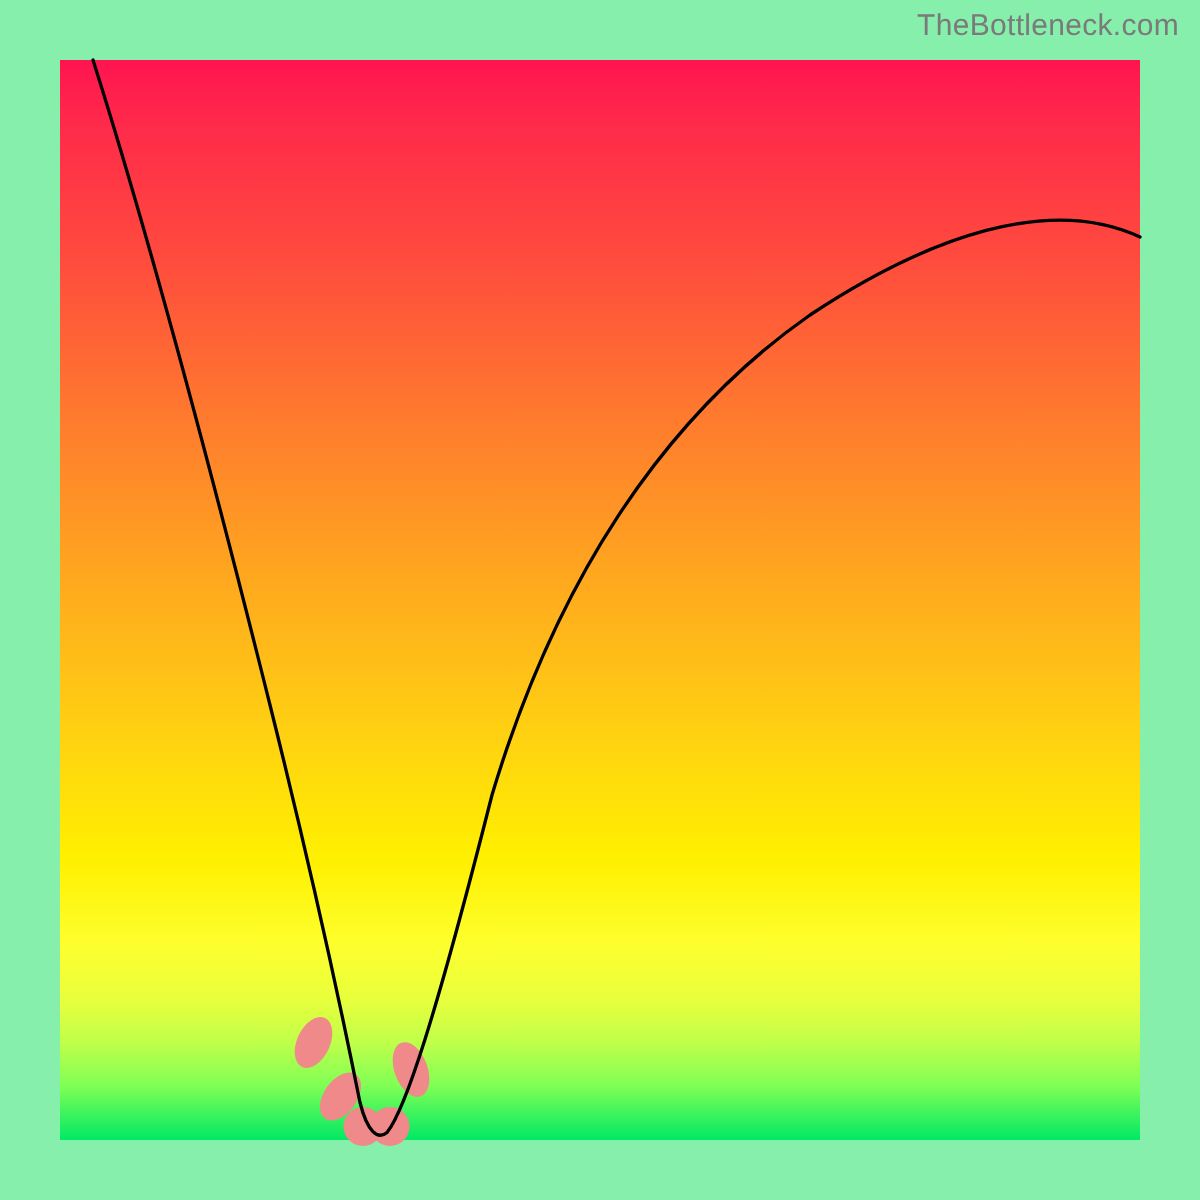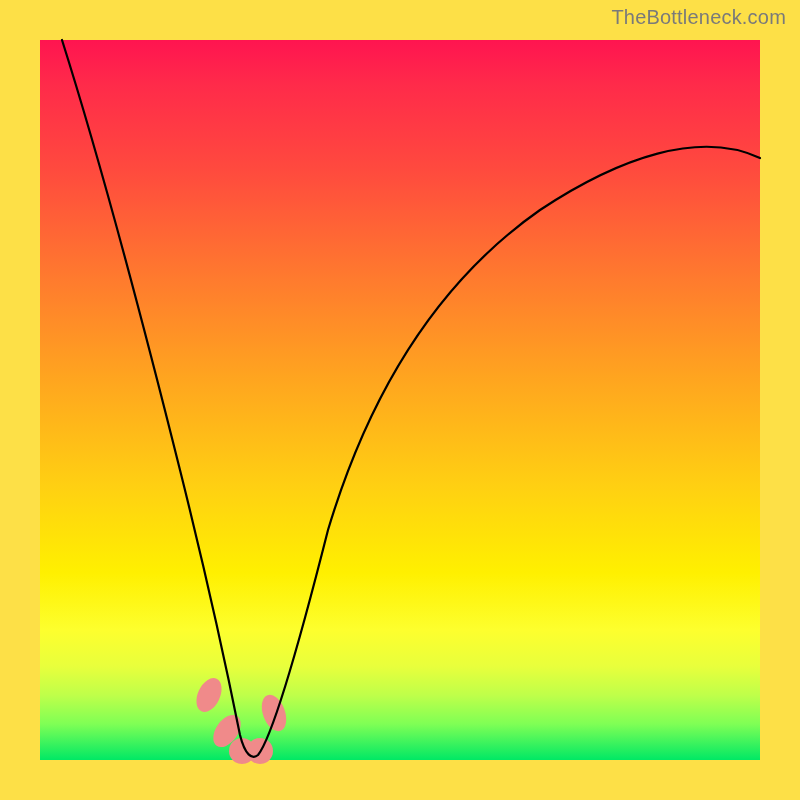--- a/index.html
+++ b/index.html
@@ -10,21 +10,21 @@
     background: #000;
     overflow: hidden;
     font-family: Arial, Helvetica, sans-serif;
   }
   .frame {
     position: absolute;
     left: 0;
     top: 0;
     width: 800px;
     height: 800px;
-    background: #fde047;
+    background: #86efac;
   }
   .plot {
     position: absolute;
     left: 40px;
     top: 40px;
     width: 720px;
     height: 720px;
     
     background: linear-gradient(
       to bottom,

